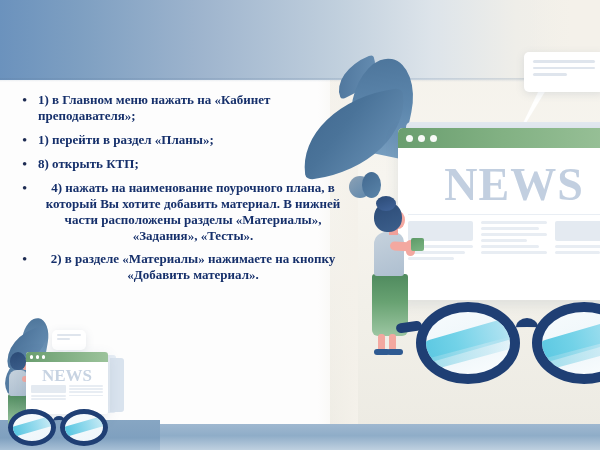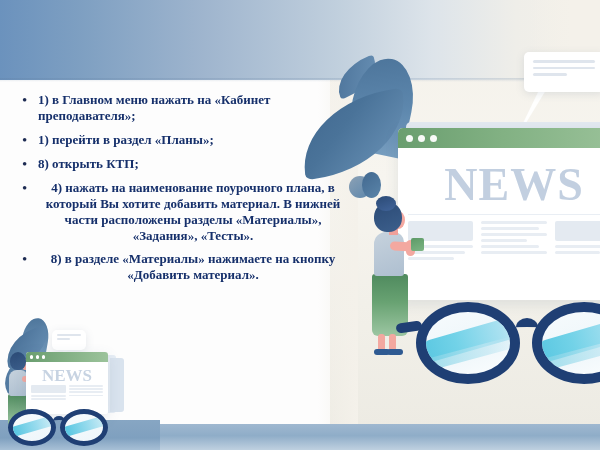--- a/index.html
+++ b/index.html
@@ -354,17 +354,17 @@
     <div class="bullet">
       <span class="dot">•</span>
       <span class="txt">8) открыть КТП;</span>
     </div>
     <div class="bullet b-long">
       <span class="dot">•</span>
       <span class="txt">4) нажать на наименование поурочного плана, в который Вы хотите добавить материал.  В нижней части расположены разделы «Материалы», «Задания», «Тесты».</span>
     </div>
     <div class="bullet b-long">
       <span class="dot">•</span>
-      <span class="txt"> 8) в разделе «Материалы» нажимаете на кнопку «Добавить материал».</span>
+      <span class="txt"> 2) в разделе «Материалы» нажимаете на кнопку «Добавить материал».</span>
     </div>
   </div>
 
 </div>
 
 </body></html>

